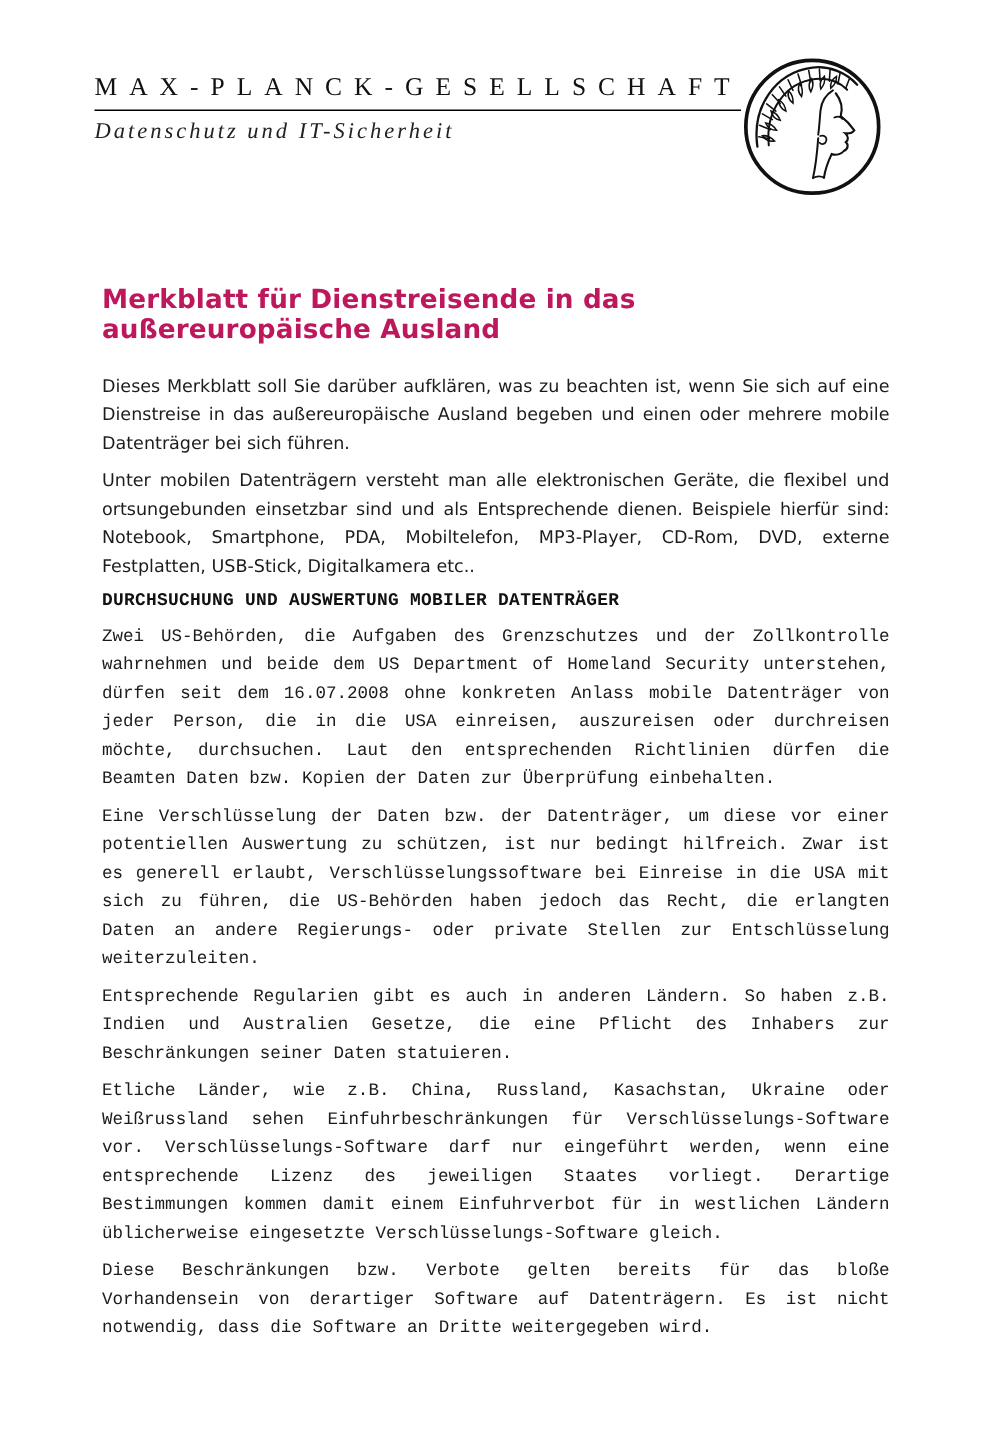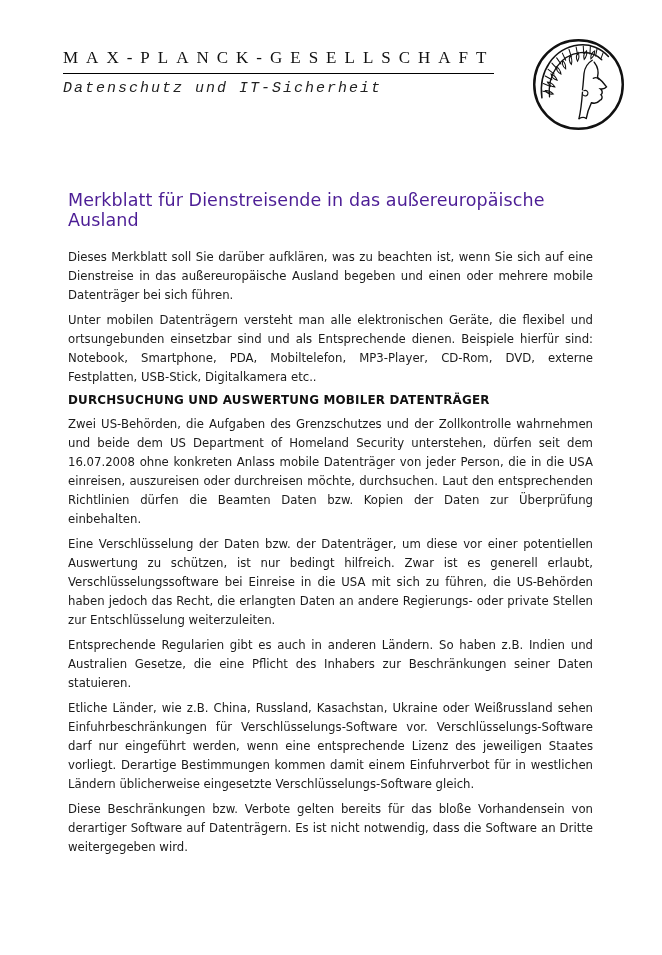--- a/index.html
+++ b/index.html
@@ -1,37 +1,37 @@
 <!DOCTYPE html>
 <html lang="de"><head>
 <meta charset="utf-8">
 <style>
   html,body{margin:0;padding:0;background:#ffffff;}
   body{width:662px;height:955px;overflow:hidden;}
   .page{
     position:relative;width:662px;height:955px;background:#fff;
     color:#1b1b1b;font-family:"DejaVu Sans","Liberation Sans",sans-serif;
   }
-  .header{display:flex;justify-content:space-between;align-items:flex-start;padding:37px 36px 0 63px;}
+  .header{display:flex;align-items:flex-start;padding:37px 36px 0 63px;}
   .brand{padding-top:11px;}
   .wordmark{
     font-family:"Liberation Serif","DejaVu Serif",serif;
     font-size:17px;letter-spacing:8px;color:#111;white-space:nowrap;
     border-bottom:1.5px solid #000;padding-bottom:5px;
   }
   .subtitle{
-    font-family:Liberation Mono, monospace;font-style:italic;
+    font-family:Liberation Serif, serif;font-style:italic;
     font-size:15px;letter-spacing:2px;color:#222;margin-top:6px;white-space:nowrap;
   }
   .logo{width:95px;height:95px;flex:none;}
   .logo svg{width:95px;height:95px;display:block;}
   .content{padding:0 69px 0 68px;}
-  .doc-title{font-size:17.5px;font-weight:400;color:#4c1d95;margin:58px 0 18px 0;letter-spacing:.1px;}
+  .doc-title{font-size:17.5px;font-weight:700;color:#be185d;margin:58px 0 18px 0;letter-spacing:.1px;}
   .content p{font-size:11.7px;line-height:19px;text-align:justify;margin:0 0 6px 0;color:#1b1b1b;}
-  .section{}
+  .section{font-family:Liberation Mono, monospace;}
   .section h2{font-size:11.9px;font-weight:700;color:#111;margin:0 0 8px 0;letter-spacing:.2px;}
 </style>
 </head>
 <body>
 
 <div class="page">
 
   <header class="header">
     <div class="brand">
       <div class="wordmark">MAX-PLANCK-GESELLSCHAFT</div>

